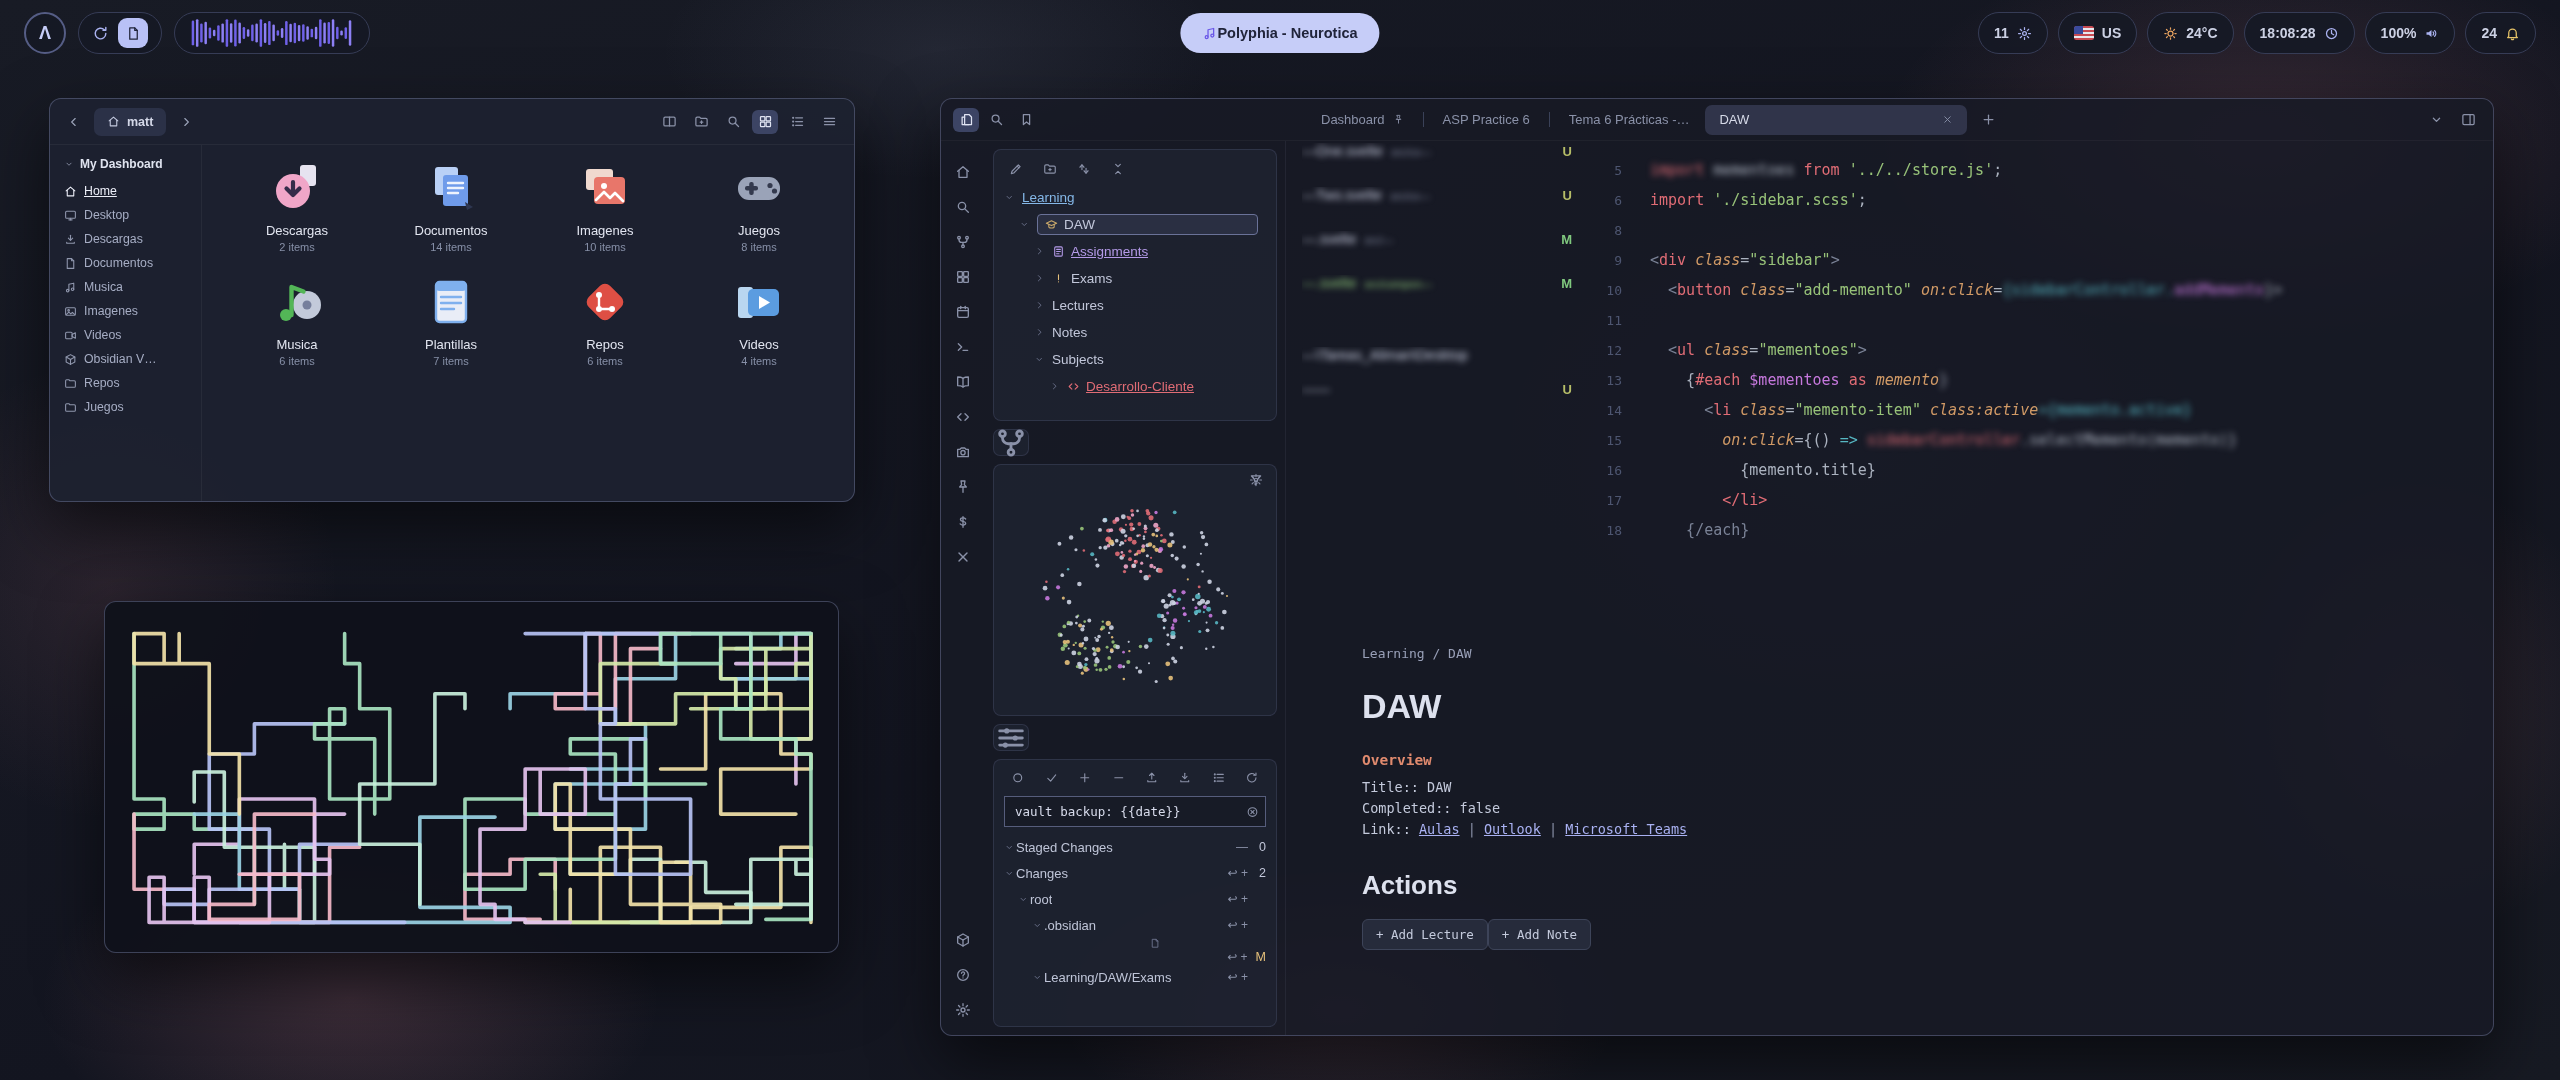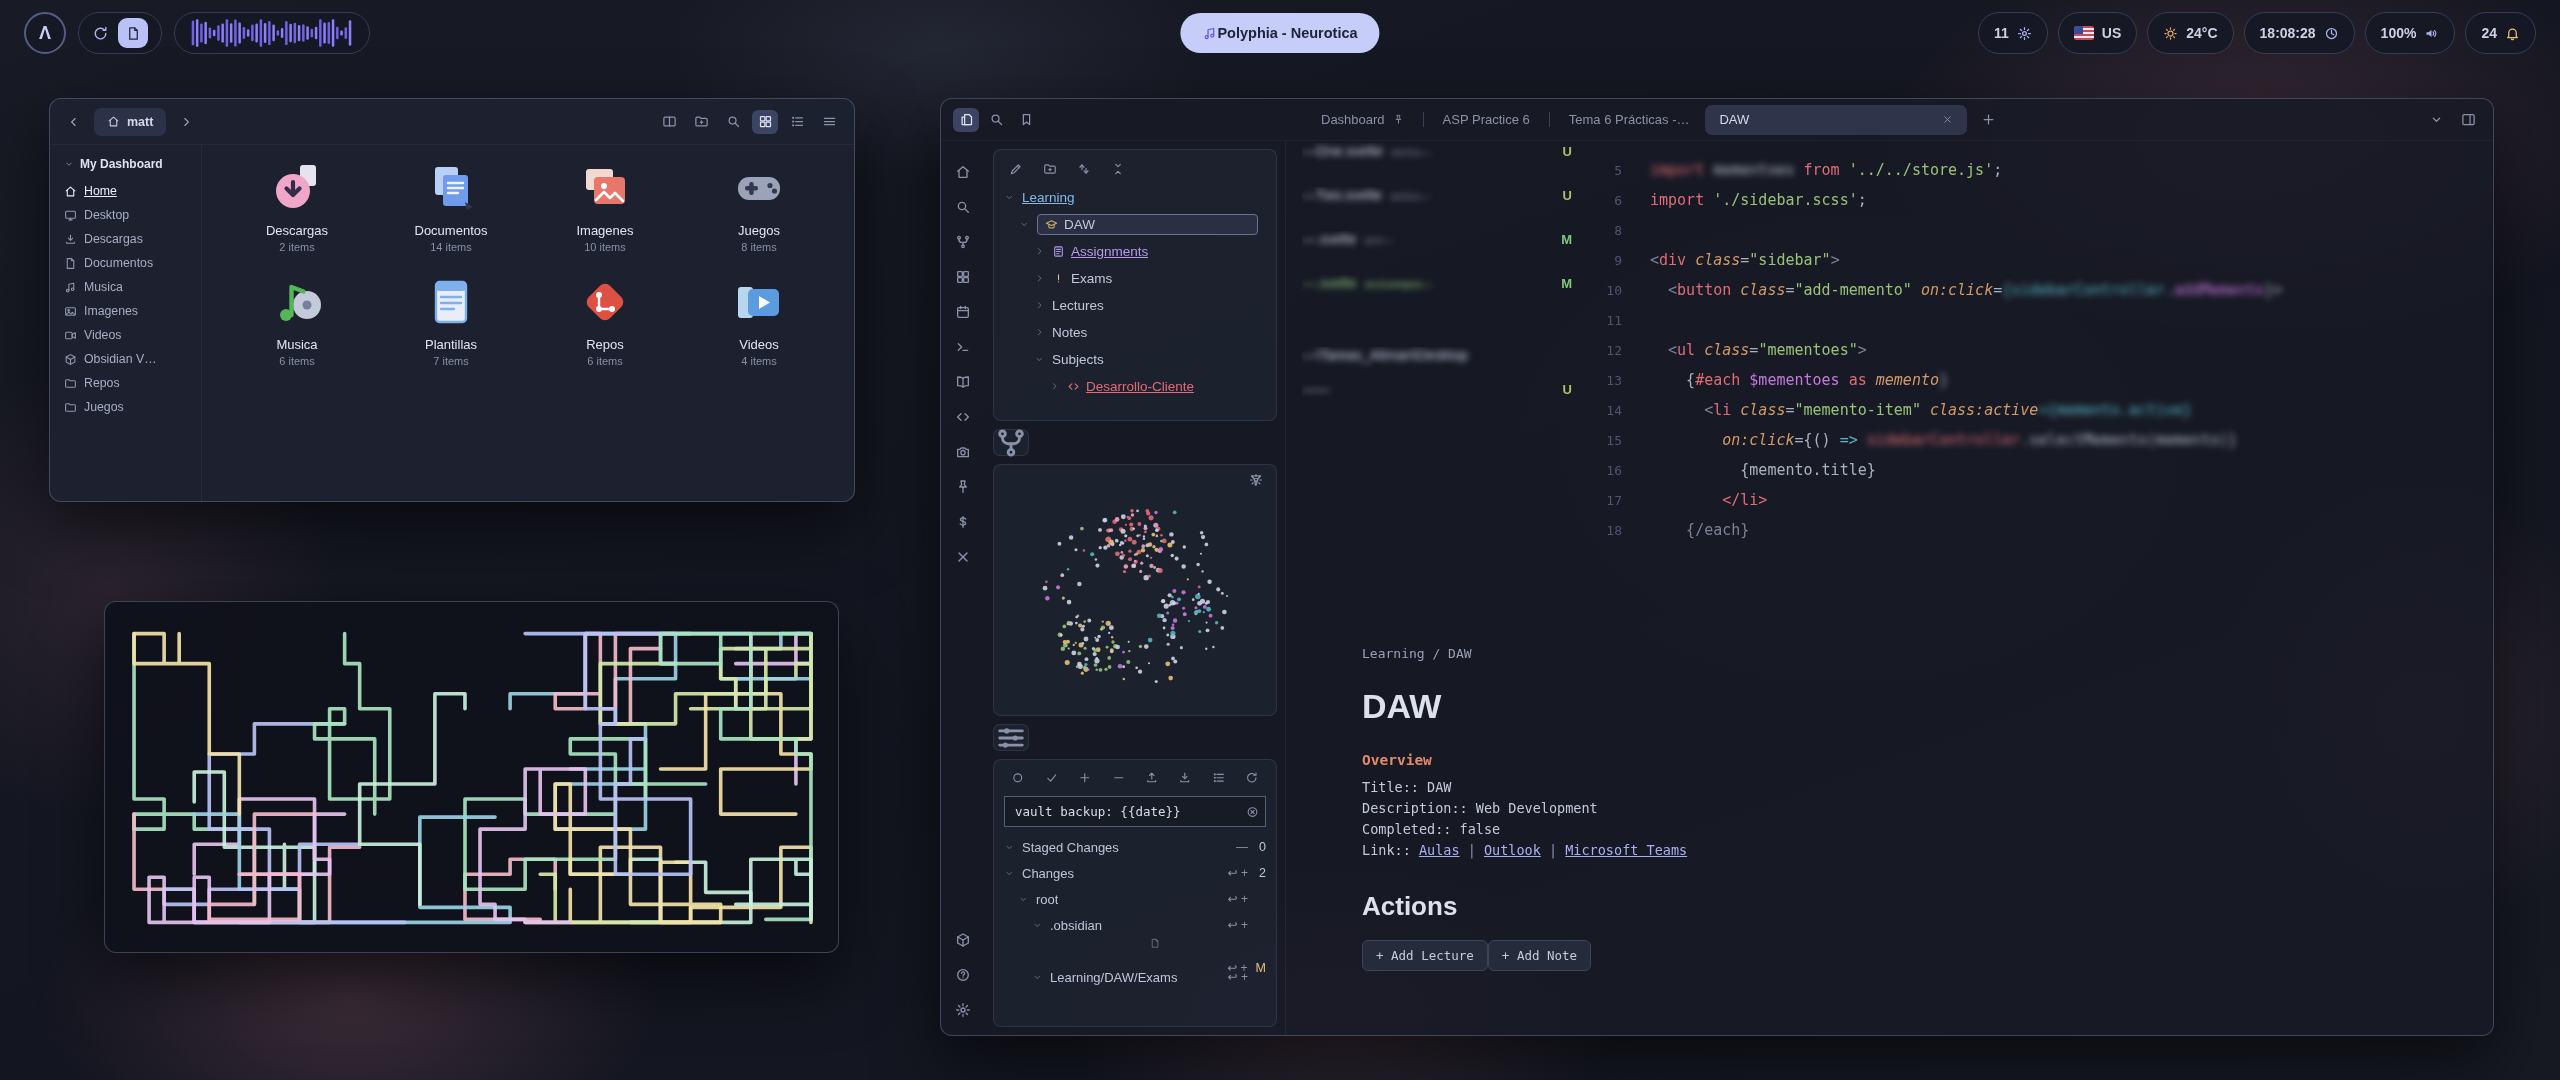--- a/index.html
+++ b/index.html
@@ -121,21 +121,21 @@
   .graphbox svg{position:absolute;inset:0;width:100%;height:100%}
   .graph-tools{position:absolute;right:9px;top:8px;display:flex;flex-direction:column;gap:9px}
   .graph-tools .tbtn{font-size:14px;width:18px;height:18px}
   .gitbox{flex:1;min-height:0;display:flex;flex-direction:column;overflow:hidden}
   .git-toolbar{display:flex;justify-content:space-between;align-items:center;padding:8px 14px 5px}
   .git-toolbar .tbtn{font-size:13.5px;width:20px;height:20px}
   .commit-wrap{position:relative;margin:3px 10px 7px}
   .commit-input{width:100%;height:31px;background:#171b26;border:1px solid #565d7c;border-radius:0;
     color:#d8dcec;font:12.5px "DejaVu Sans Mono",monospace;padding:0 28px 0 10px;outline:none}
   .clear-ic{position:absolute;right:7px;top:50%;transform:translateY(-50%);color:#8a91a8;font-size:13px;display:inline-flex}
-  .git-row{display:flex;align-items:center;gap:6px;height:26px;font-size:13px;color:#bfc5d8;padding-right:10px}
+  .git-row{display:flex;align-items:center;height:26px;font-size:13px;color:#bfc5d8;padding-right:10px}
   .gright{margin-left:auto;display:flex;align-items:center;gap:8px}
   .gmeta{font-size:12px;color:#8a91a8;white-space:pre}
   .gbadge{font-size:12.5px;color:#c2c7da;min-width:10px;text-align:right}
 
   .ob-pane{flex:1;position:relative;min-width:0;border-left:1px solid rgba(120,128,160,.12)}
   .code-layer{position:absolute;left:0;right:0;top:0;height:505px}
   .ed-files{position:absolute;left:16px;top:2px;width:278px}
   .ef-row{display:flex;align-items:baseline;height:44px;padding-right:8px;overflow:hidden}
   .ef-row.gap{margin-top:28px;height:34px}
   .ef-name{font-size:14px;color:#c8cde0;white-space:nowrap}
@@ -1384,21 +1384,20 @@
               <div class="ed-line"><span class="ln">17</span><span class="r">        &lt;/li&gt;</span></div>
               <div class="ed-line"><span class="ln">18</span><span class="d">    {/each}</span></div>
             </div>
         </div>
         <div class="note-layer">
           <div class="nb">Learning / DAW</div>
           <div class="note-title">DAW</div>
           <div class="ov">Overview</div>
           <div id="note-props">
               <div class="prop">Title:: DAW</div>
-              <div class="prop">Description:: Web Development</div>
               <div class="prop">Completed:: false</div>
             </div>
           <div class="linkline">
             <span>Link:: </span><span id="note-links"><span class="nlink">Aulas</span><span class="lsep"> | </span><span class="nlink">Outlook</span><span class="lsep"> | </span><span class="nlink">Microsoft Teams</span></span>
           </div>
           <div class="actions">Actions</div>
           <div id="note-buttons">
               <div class="note-btn">+ Add Lecture</div>
               <div class="note-btn">+ Add Note</div>
             </div>

